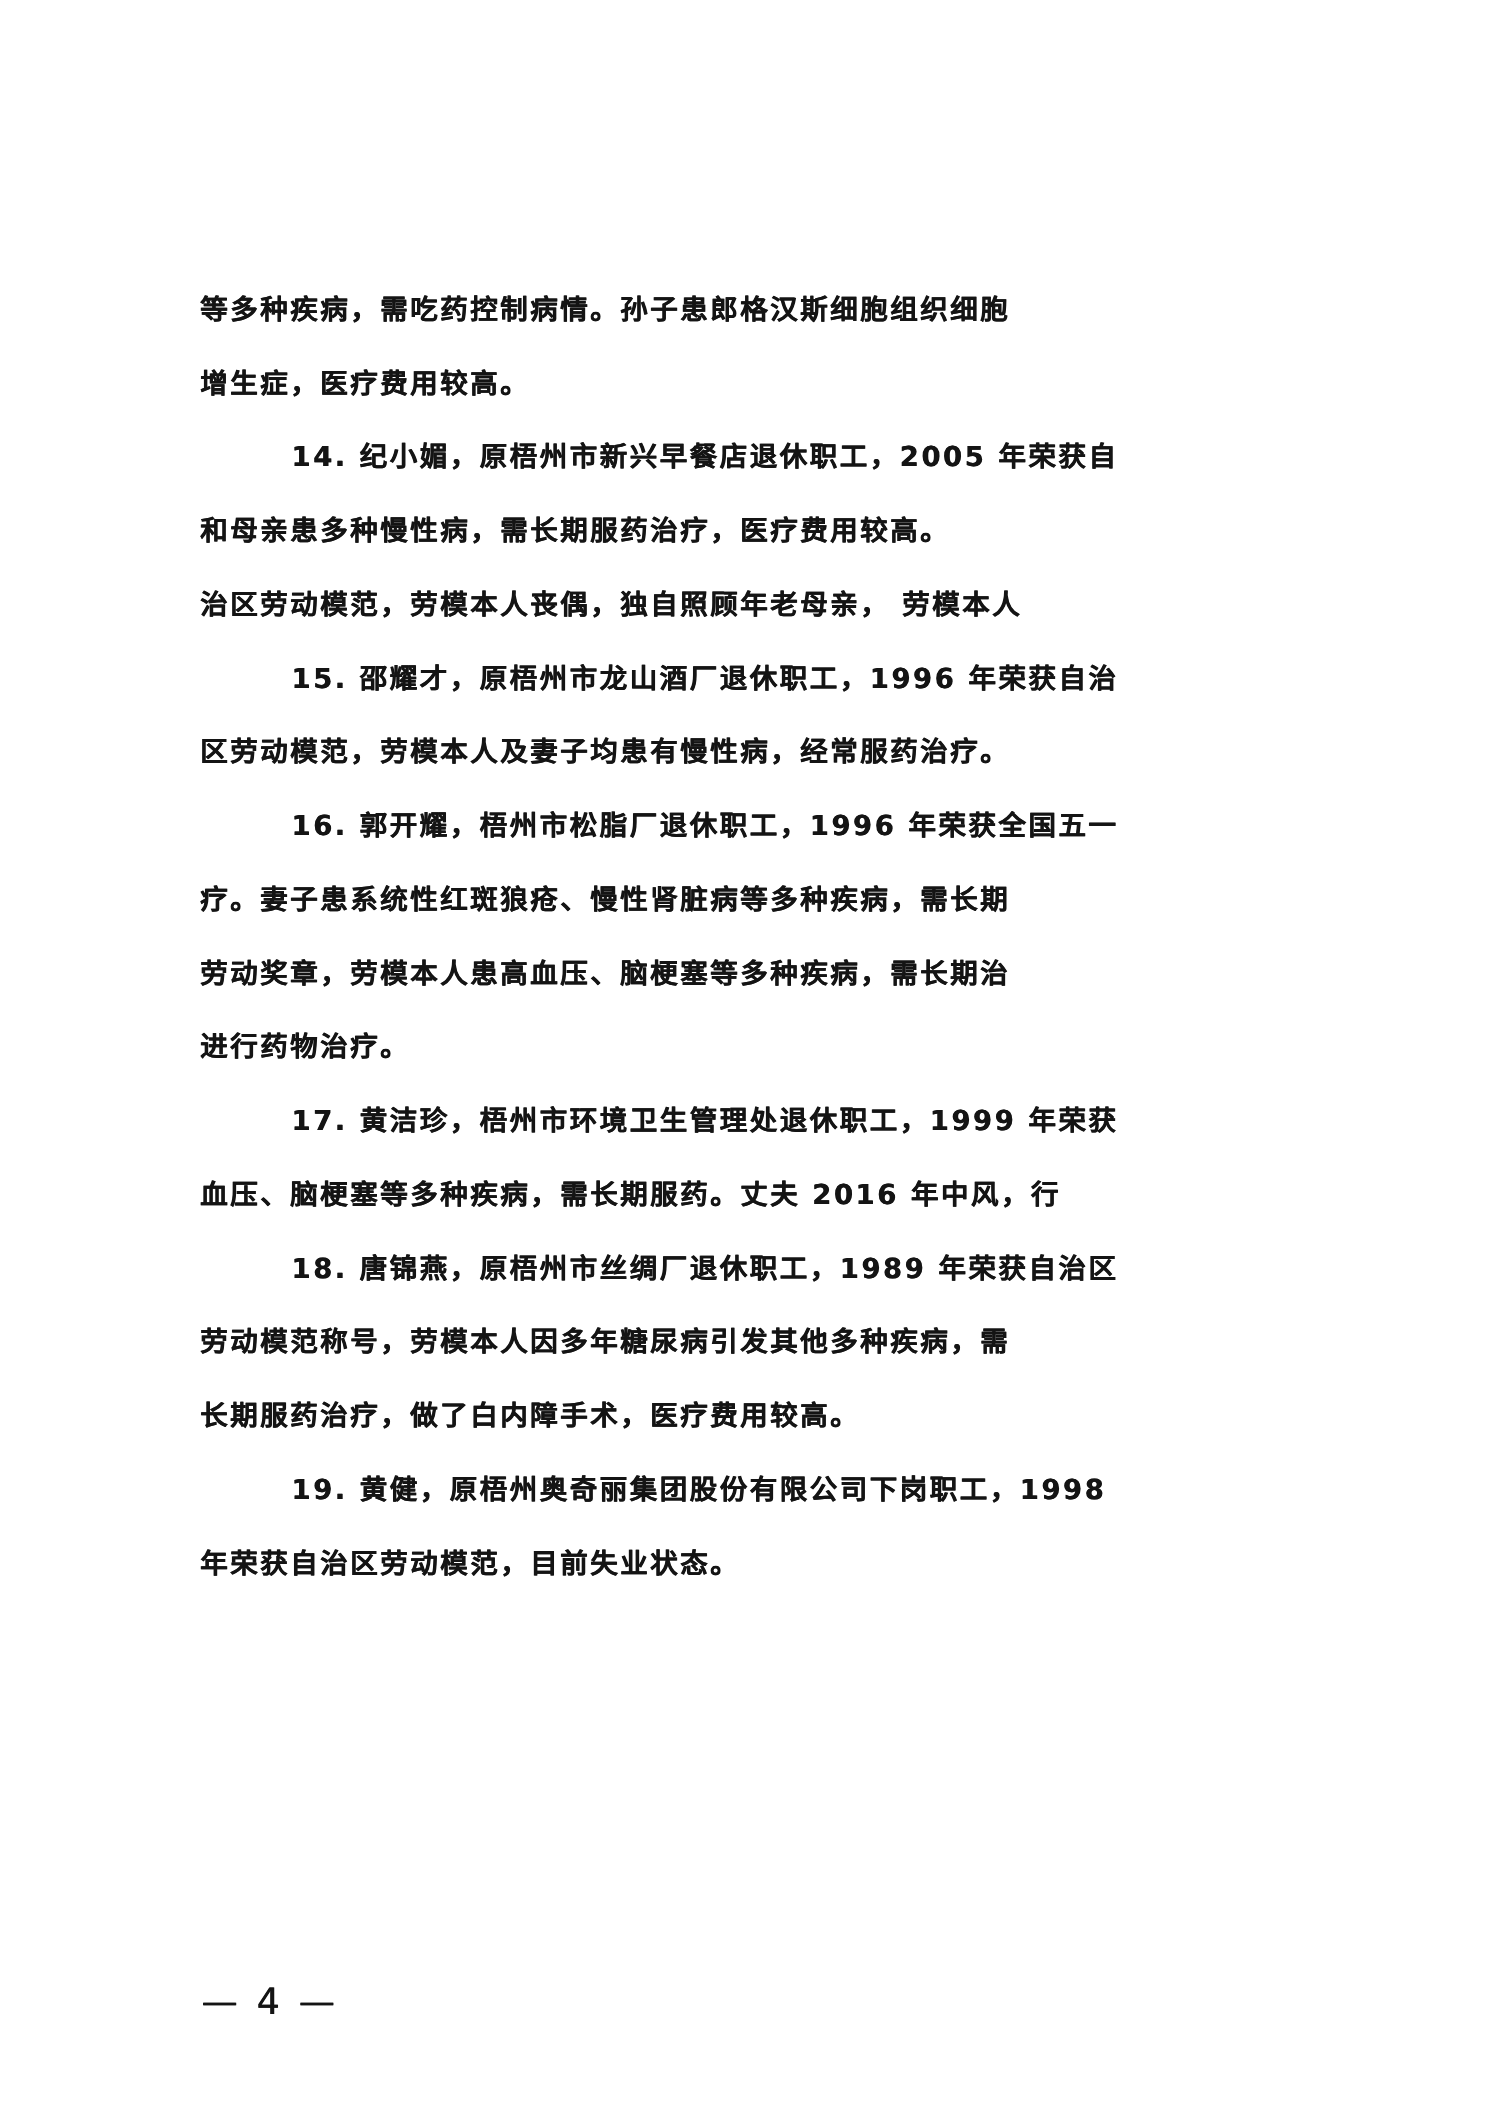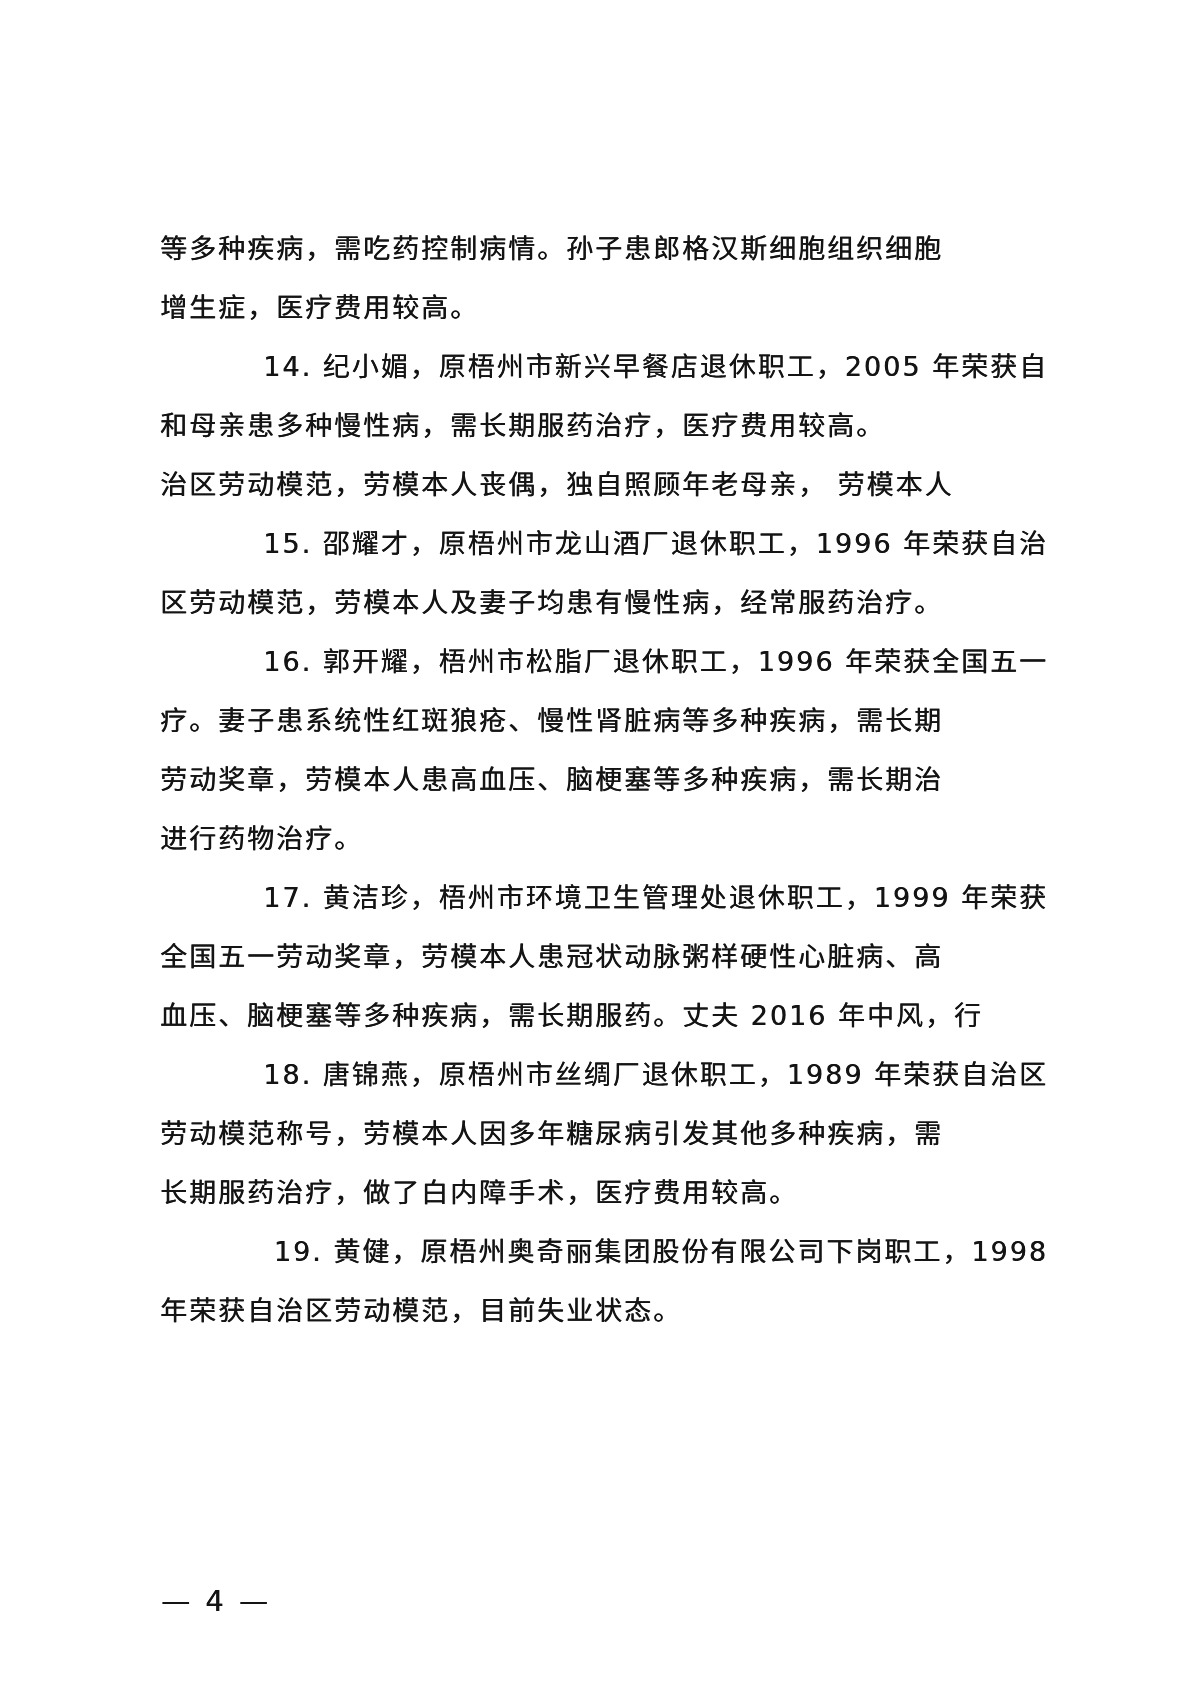--- a/index.html
+++ b/index.html
@@ -23,31 +23,30 @@
   .text-block {
     position: absolute;
     left: 160px;
     top: 219px;
     width: 888px;
   }
 
   .line {
     height: 59px;
     line-height: 59px;
-    font-size: 27px;
+    font-size: 22px;
     letter-spacing: 2px;
     white-space: nowrap;
-    font-weight: 400;
+    font-weight: 700;
     
     text-shadow: 0.4px 0 0 currentColor;
   }
 
   .line.indent {
     padding-left: 73px;
-    text-align: right;
   }
 
   .page-number {
     position: absolute;
     left: 161px;
     top: 1583px;
     font-size: 29px;
     line-height: 36px;
     letter-spacing: 3px;
     white-space: nowrap;
@@ -64,21 +63,20 @@
       <div class="line indent">14. 纪小媚，原梧州市新兴早餐店退休职工，2005 年荣获自</div>
       <div class="line">和母亲患多种慢性病，需长期服药治疗，医疗费用较高。</div>
       <div class="line">治区劳动模范，劳模本人丧偶，独自照顾年老母亲， 劳模本人</div>
       <div class="line indent">15. 邵耀才，原梧州市龙山酒厂退休职工，1996 年荣获自治</div>
       <div class="line">区劳动模范，劳模本人及妻子均患有慢性病，经常服药治疗。</div>
       <div class="line indent">16. 郭开耀，梧州市松脂厂退休职工，1996 年荣获全国五一</div>
       <div class="line">疗。妻子患系统性红斑狼疮、慢性肾脏病等多种疾病，需长期</div>
       <div class="line">劳动奖章，劳模本人患高血压、脑梗塞等多种疾病，需长期治</div>
       <div class="line">进行药物治疗。</div>
       <div class="line indent">17. 黄洁珍，梧州市环境卫生管理处退休职工，1999 年荣获</div>
-      <div class="line">全国五一劳动奖章，劳模本人患冠状动脉粥样硬性心脏病、高</div>
       <div class="line">血压、脑梗塞等多种疾病，需长期服药。丈夫 2016 年中风，行</div>
       <div class="line indent">18. 唐锦燕，原梧州市丝绸厂退休职工，1989 年荣获自治区</div>
       <div class="line">劳动模范称号，劳模本人因多年糖尿病引发其他多种疾病，需</div>
       <div class="line">长期服药治疗，做了白内障手术，医疗费用较高。</div>
       <div class="line indent">19. 黄健，原梧州奥奇丽集团股份有限公司下岗职工，1998</div>
       <div class="line">年荣获自治区劳动模范，目前失业状态。</div>
     </div>
   <div class="page-number">— 4 —</div>
 </div>
 

